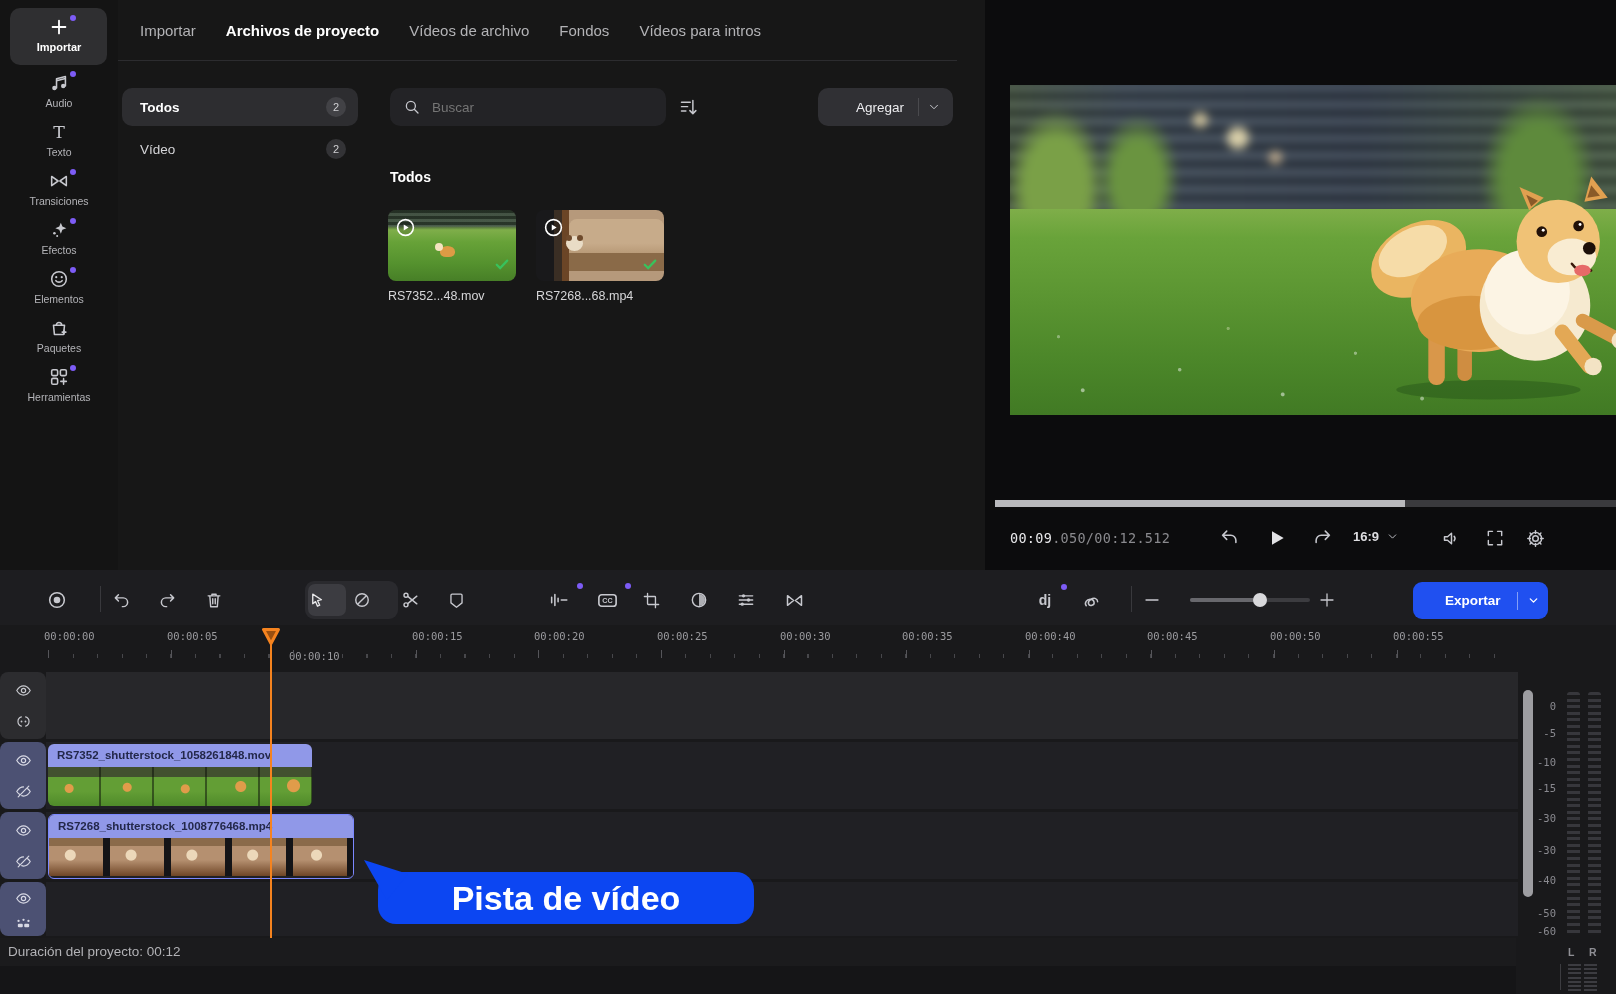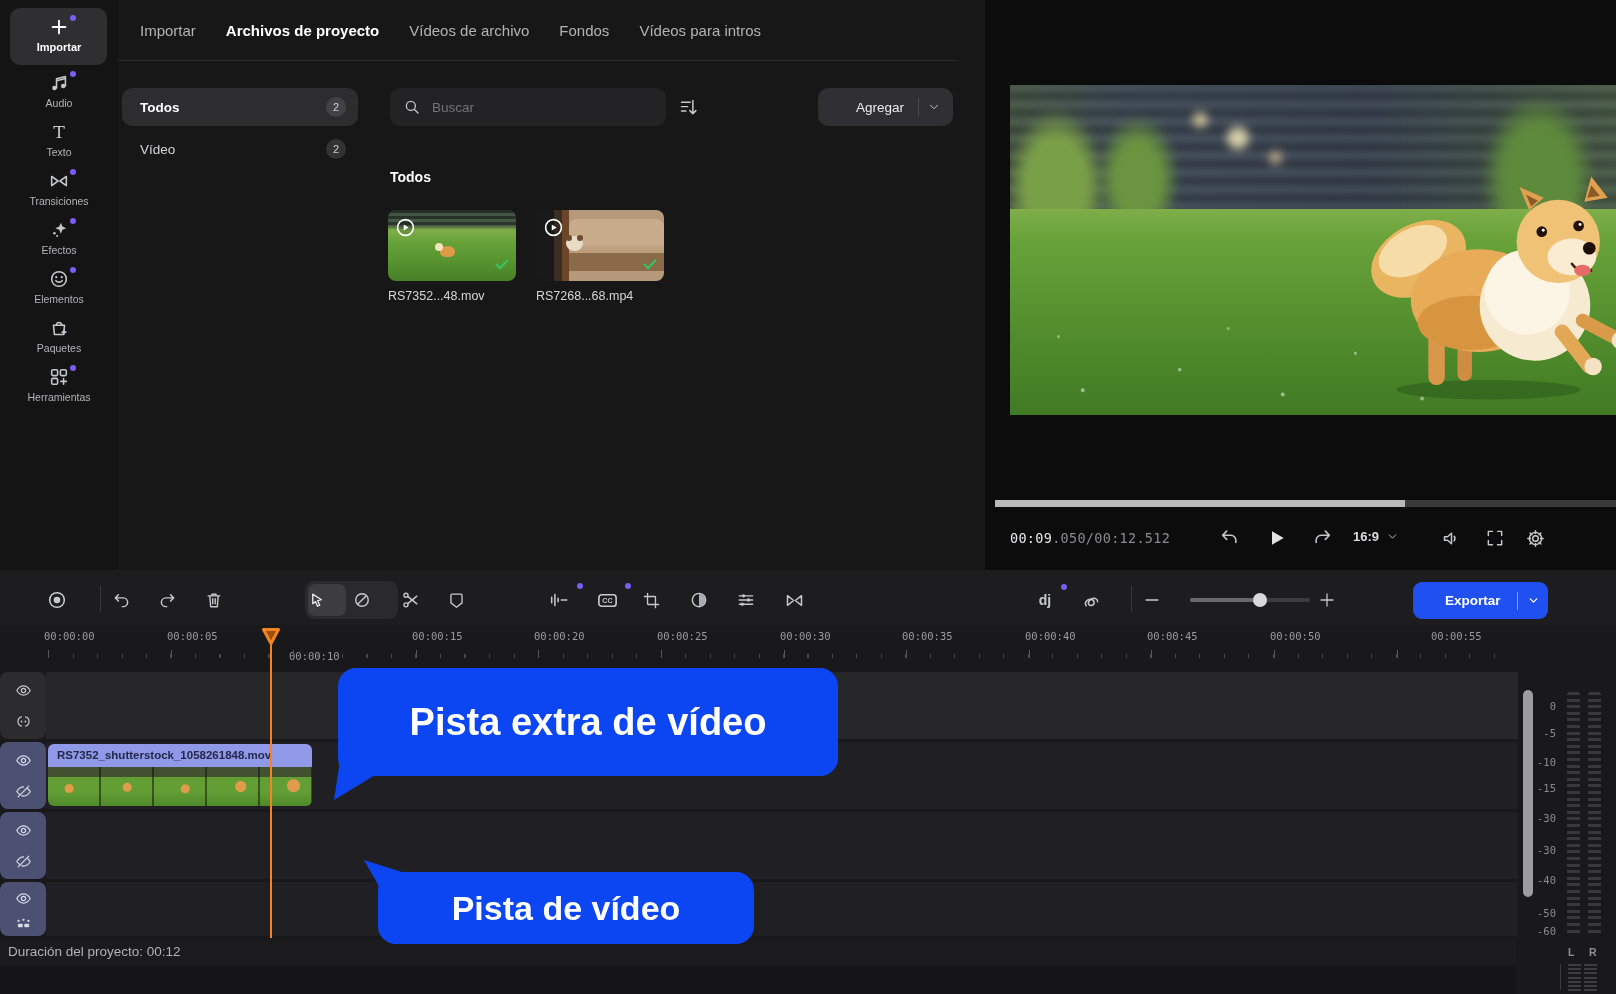--- a/index.html
+++ b/index.html
@@ -467,21 +467,21 @@
       <span class="ruler-lbl" style="left:167px;">00:00:05</span>
       <span class="ruler-lbl" style="left:289px;margin-top:20px;">00:00:10</span>
       <span class="ruler-lbl" style="left:412px;">00:00:15</span>
       <span class="ruler-lbl" style="left:534px;">00:00:20</span>
       <span class="ruler-lbl" style="left:657px;">00:00:25</span>
       <span class="ruler-lbl" style="left:780px;">00:00:30</span>
       <span class="ruler-lbl" style="left:902px;">00:00:35</span>
       <span class="ruler-lbl" style="left:1025px;">00:00:40</span>
       <span class="ruler-lbl" style="left:1147px;">00:00:45</span>
       <span class="ruler-lbl" style="left:1270px;">00:00:50</span>
-      <span class="ruler-lbl" style="left:1431px;">00:00:55</span>
+      <span class="ruler-lbl" style="left:1393px;">00:00:55</span>
       <div class="abs" style="left:48px;top:84px;width:1462px;height:4px;background:repeating-linear-gradient(90deg,#47474b 0 1px,transparent 1px 24.5px);"></div>
       <div class="abs" style="left:48px;top:80px;width:1462px;height:8px;background:repeating-linear-gradient(90deg,#55555a 0 1px,transparent 1px 122.6px);"></div>
     </div>
 
     <div class="lane" style="top:102px;height:67px;background:#27272a;"></div>
     <div class="lane" style="top:172px;height:67px;background:#202024;"></div>
     <div class="lane" style="top:242px;height:67px;background:#202024;"></div>
     <div class="lane" style="top:312px;height:54px;background:#202024;"></div>
 
     <div class="thead" style="top:102px;height:67px;background:#2c2c2f;">
@@ -532,33 +532,40 @@
       <div style="height:39px;background:
         radial-gradient(circle 6px at 8% 55%, #e09c4a 0 4px, transparent 5px),
         radial-gradient(circle 6px at 30% 52%, #e09c4a 0 4px, transparent 5px),
         radial-gradient(circle 6px at 52% 56%, #e09c4a 0 4px, transparent 5px),
         radial-gradient(circle 7px at 73% 50%, #e09c4a 0 5px, transparent 6px),
         radial-gradient(circle 8px at 93% 48%, #e09c4a 0 6px, transparent 7px),
         repeating-linear-gradient(90deg, transparent 0 51px, rgba(10,14,8,.5) 51px 53px),
         linear-gradient(180deg,#42512f 0 25%,#639e35 25% 62%,#4f8a2a 100%);"></div>
     </div>
 
+    <div class="clip" style="left:48px;top:244px;width:304px;height:63px;border:1.5px solid #7b87ff;">
+      <div class="cliphdr">RS7268_shutterstock_1008776468.mp4</div>
+      <div style="height:38px;background:
+        radial-gradient(circle 7px at 7% 45%, #ecd8ba 0 5px, transparent 6px),
+        radial-gradient(circle 7px at 27% 45%, #ecd8ba 0 5px, transparent 6px),
+        radial-gradient(circle 7px at 47% 45%, #ecd8ba 0 5px, transparent 6px),
+        radial-gradient(circle 7px at 67% 45%, #ecd8ba 0 5px, transparent 6px),
+        radial-gradient(circle 7px at 88% 45%, #ecd8ba 0 5px, transparent 6px),
+        repeating-linear-gradient(90deg, transparent 0 54px, #141417 54px 61px),
+        linear-gradient(180deg,#8a6a4a 0 20%,#b59070 20% 58%,#6e4526 100%);"></div>
+    </div>
 
     <div class="abs" style="left:270px;top:72px;width:2px;height:296px;background:#f5831f;z-index:20;"></div>
     <div class="abs" style="left:262px;top:58px;z-index:21;">
       <svg width="18" height="17" viewBox="0 0 18 17">
           <path d="M1.5 1.5h15L9 15.5z" fill="#9a4f10" stroke="#f5831f" stroke-width="3" stroke-linejoin="round"></path>
         </svg>
     </div>
 
-    <div class="callout" style="left:338px;top:98px;width:500px;height:108px;font-size:38px;">
-      <span>Pista extra de vídeo</span>
-      <div class="ctail" style="left:-4px;bottom:-24px;width:46px;height:54px;clip-path:polygon(18% 0,100% 0,100% 48%,0 100%);"></div>
-    </div>
-    <div class="callout" style="left:378px;top:302px;width:376px;height:72px;font-size:34px;">
+    <div class="callout" style="left:378px;top:302px;width:376px;height:52px;font-size:34px;">
       <span>Pista de vídeo</span>
       <div class="ctail" style="left:-14px;top:-12px;width:44px;height:40px;clip-path:polygon(0 0,100% 35%,52% 100%);"></div>
     </div>
 
     <div class="abs" style="left:1523px;top:120px;width:10px;height:207px;border-radius:5px;background:#9d9da1;"></div>
     <span class="mlabel" style="left:1522px;top:130px;">0</span>
     <span class="mlabel" style="left:1522px;top:157px;">-5</span>
     <span class="mlabel" style="left:1522px;top:186px;">-10</span>
     <span class="mlabel" style="left:1522px;top:212px;">-15</span>
     <span class="mlabel" style="left:1522px;top:242px;">-30</span>

